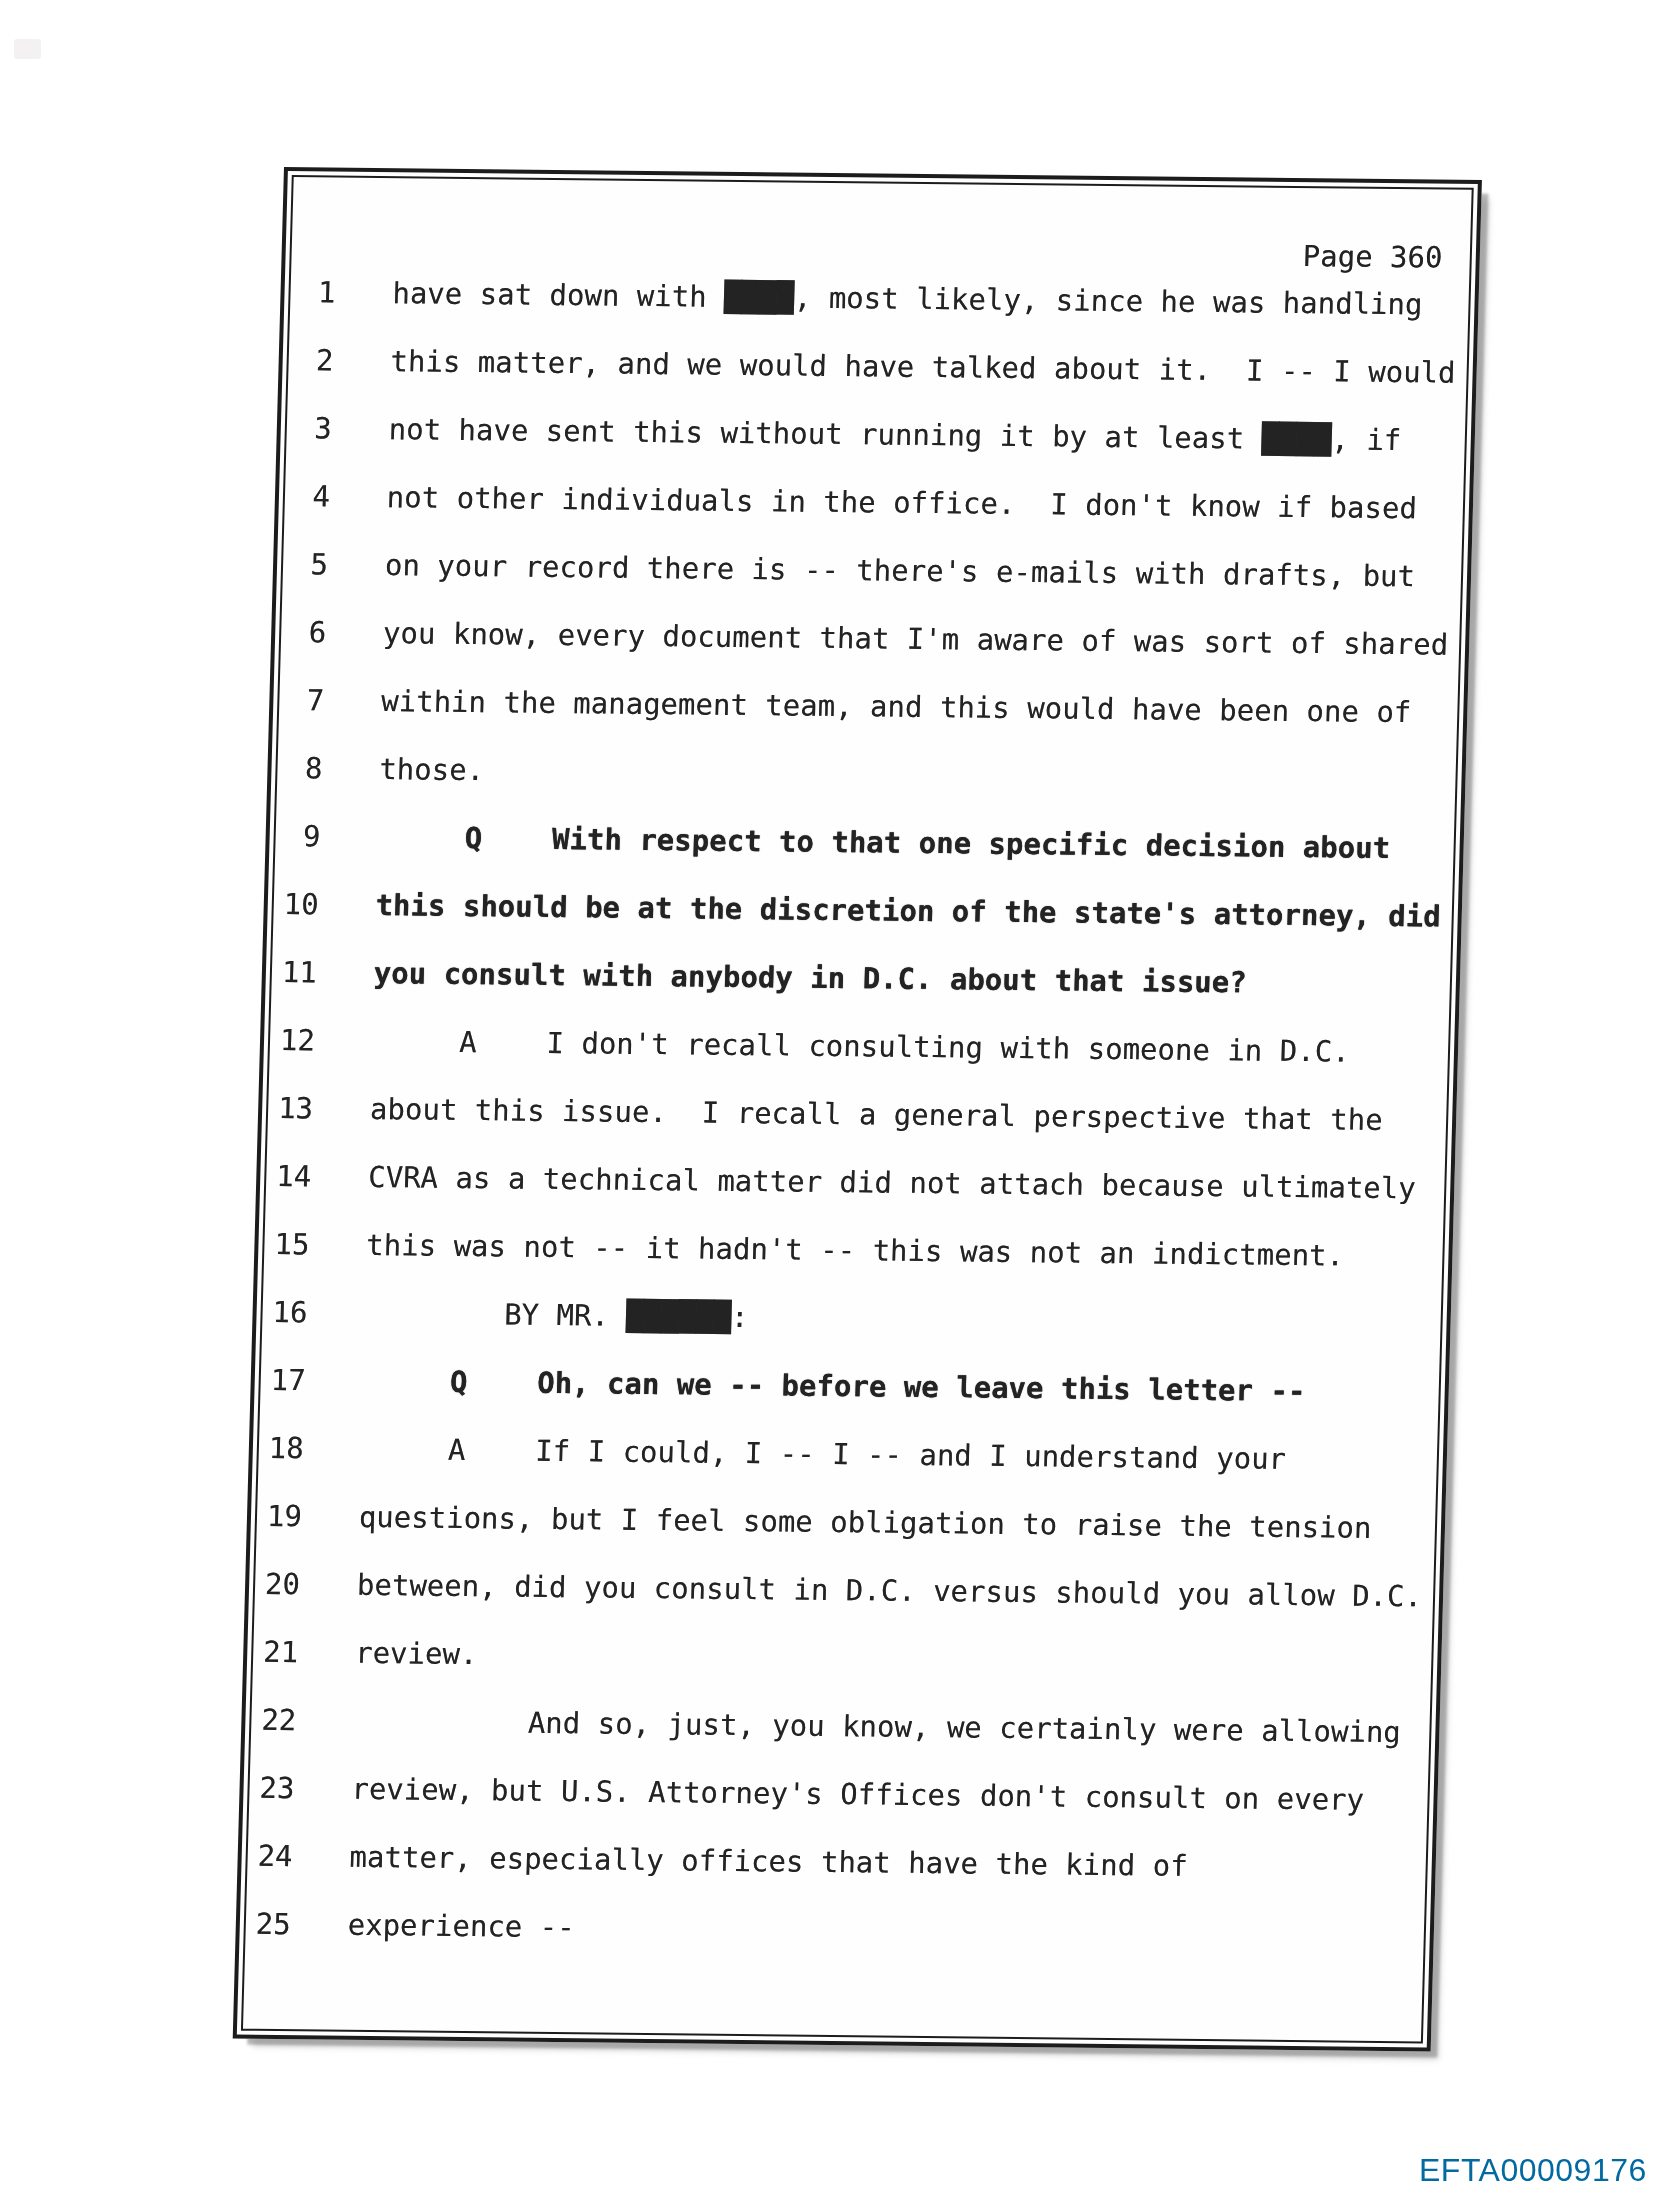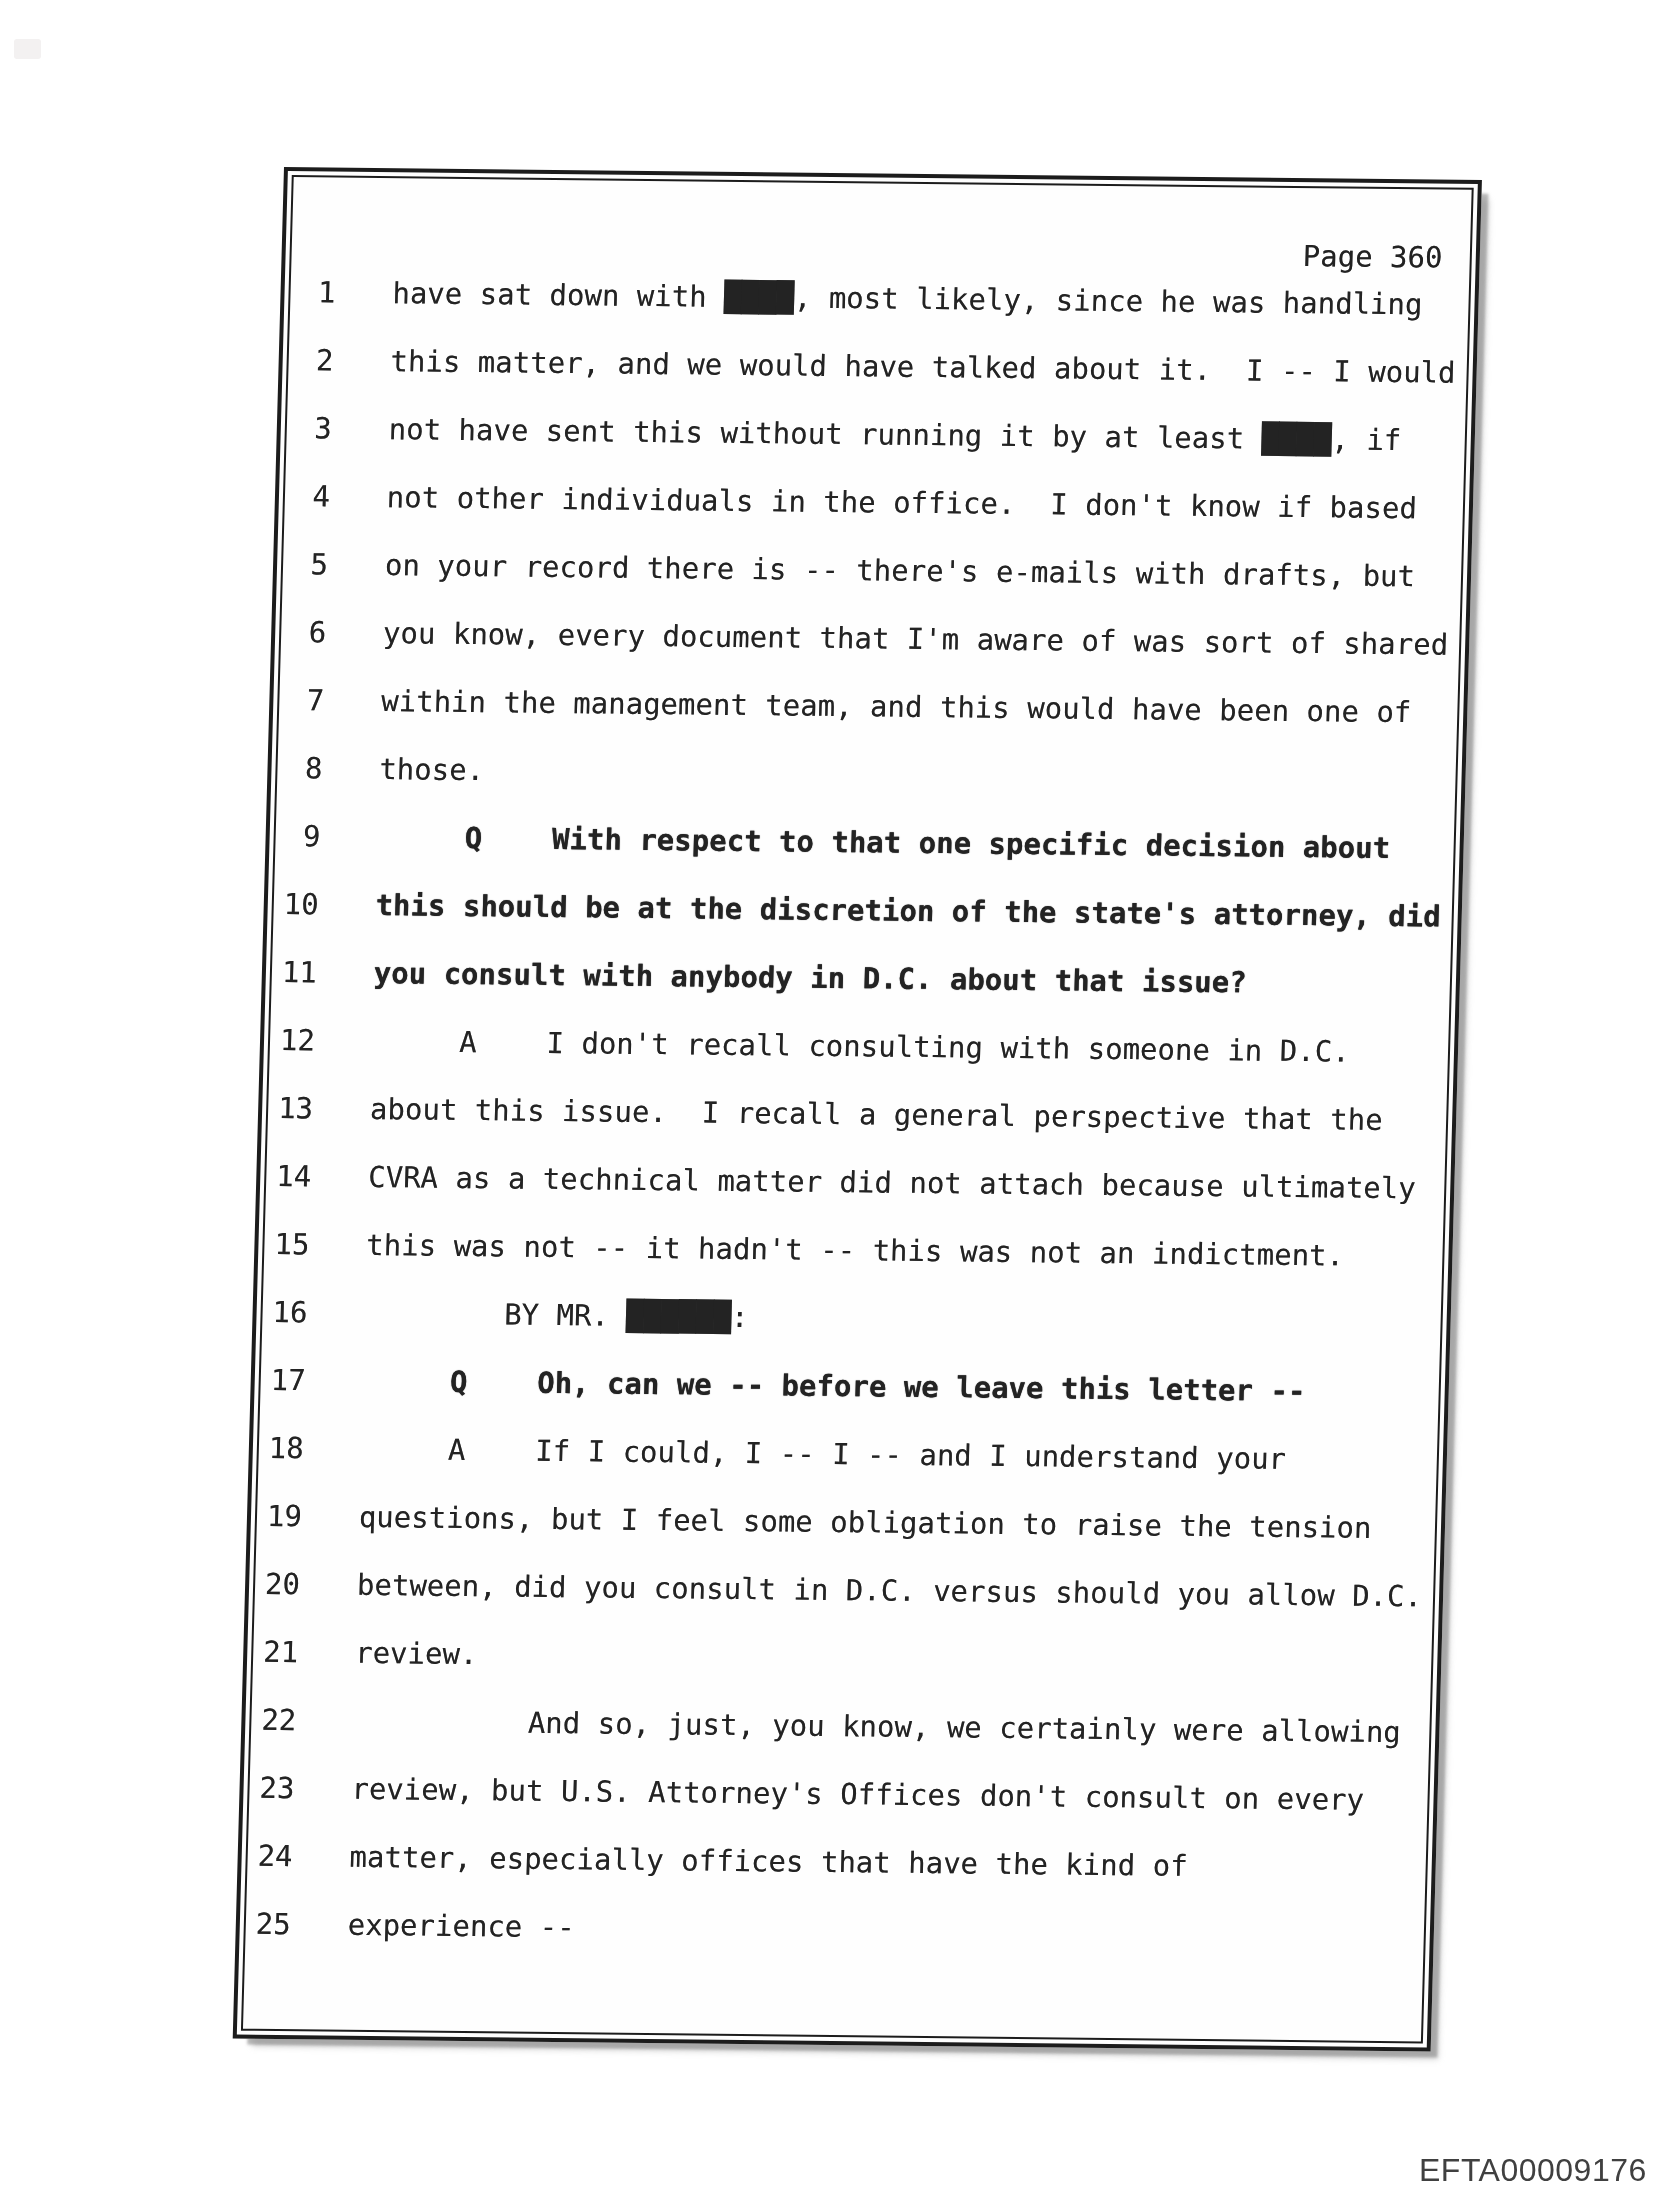--- a/index.html
+++ b/index.html
@@ -64,21 +64,21 @@
   }
   .row.bold .txt{
     font-weight:700;
     text-shadow:0 0 0.9px rgba(10,10,10,0.8);
   }
   .bates{
     position:absolute;
     left:1419px;top:2152px;
     font-family:"Liberation Sans","DejaVu Sans",sans-serif;
     font-size:32px;
-    color:#404040;
+    color:#0369a1;
     letter-spacing:0.5px;
   }
 </style>
 </head>
 <body>
 
 <div class="scan-smudge"></div>
 
 <div class="page-frame">
   <div class="page-inner">

